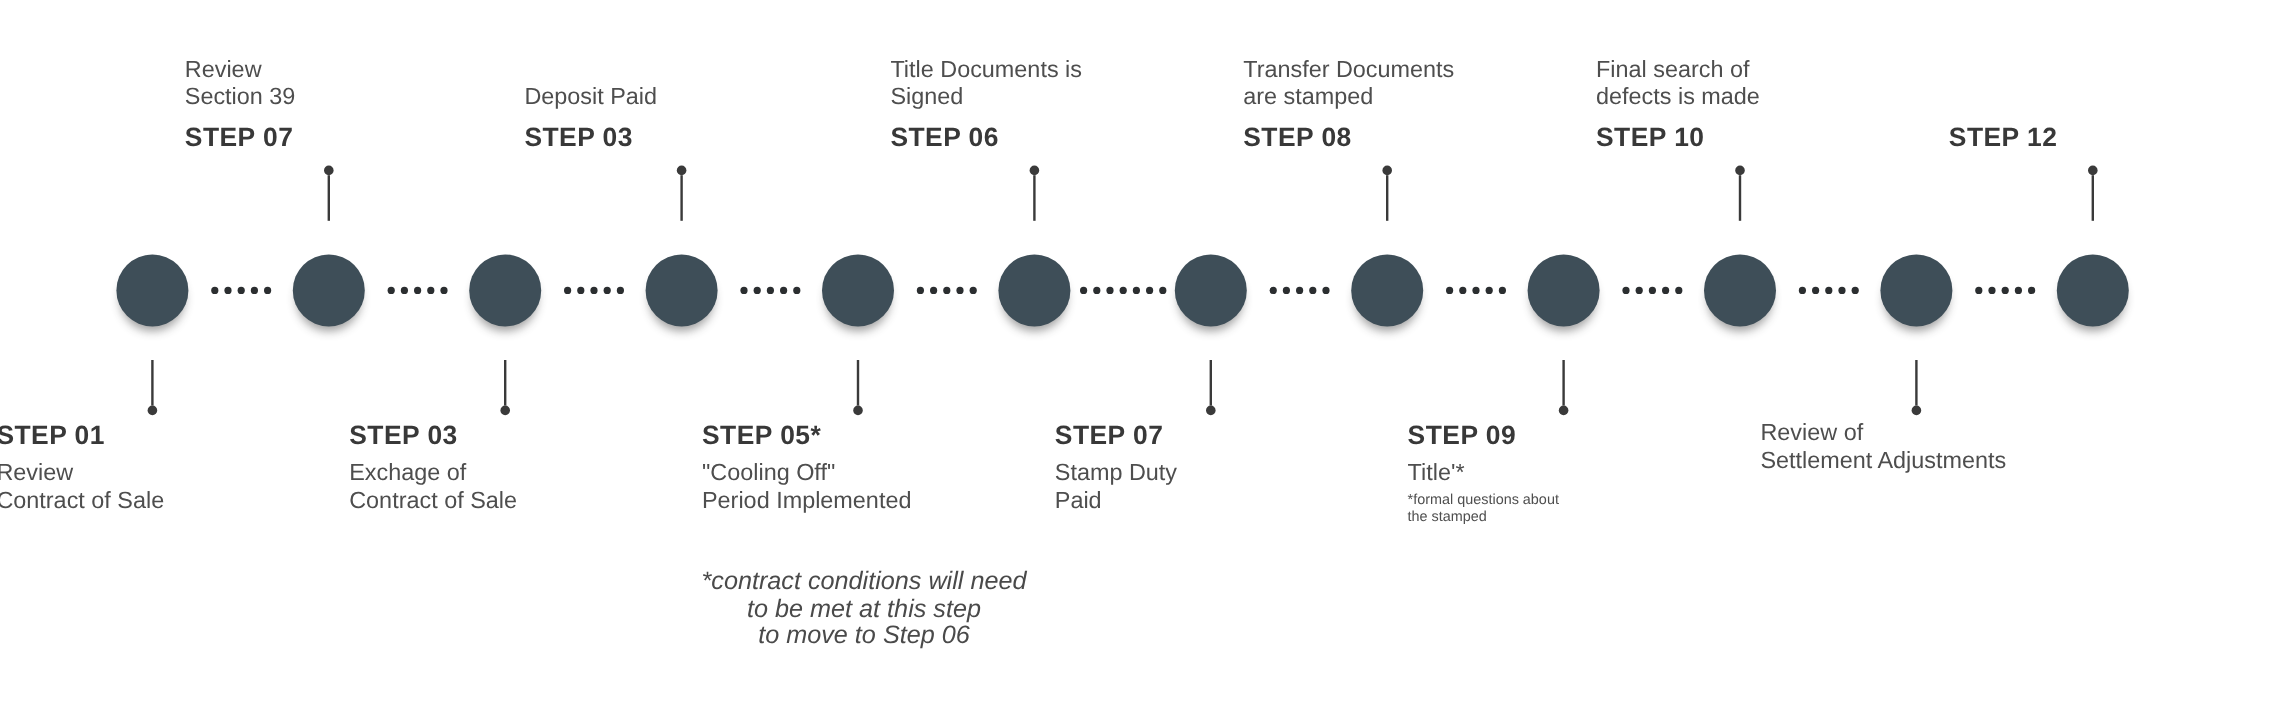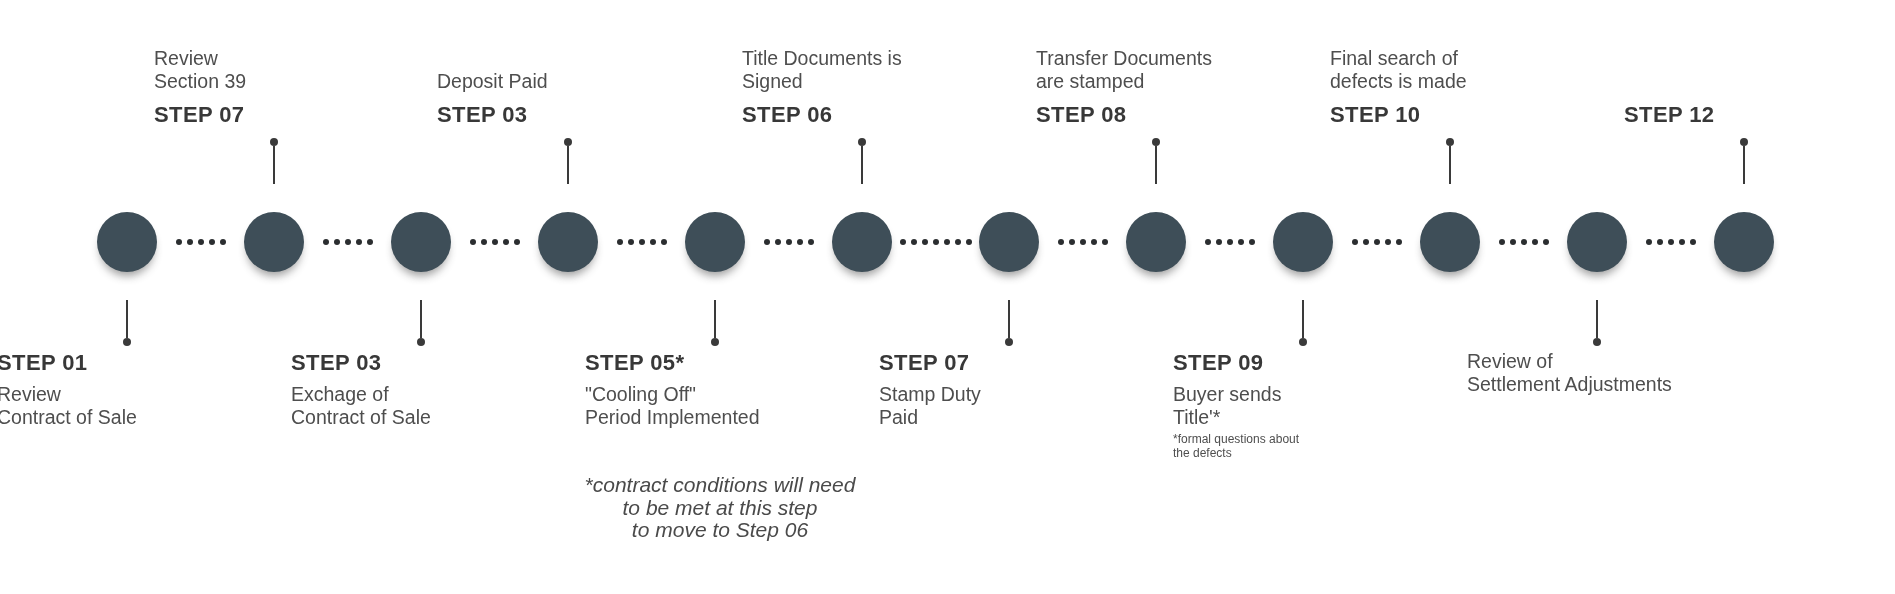--- a/index.html
+++ b/index.html
@@ -146,26 +146,25 @@
       <div class="step-name">STEP 08</div>
     </div>
     <div class="circle" style="left: 1273px; top: 212px;"></div>
     <div class="connector" style="left: 1299px; top: 300px;">
       <div class="cline"></div>
       <div class="cdot"></div>
     </div>
     <div class="step-label bottom" style="left: 1173px; top: 350px;">
       <div class="step-name">STEP 09</div>
       <div class="desc">
-        <div>Buyer sends</div>
         <div>Title'*</div>
       </div>
       <div class="footnote">
         <div>*formal questions about</div>
-        <div>the defects</div>
+        <div>the stamped</div>
       </div>
     </div>
     <div class="circle" style="left: 1420px; top: 212px;"></div>
     <div class="connector" style="left: 1446px; top: 138px;">
       <div class="cdot"></div>
       <div class="cline"></div>
     </div>
     <div class="step-label top" style="left: 1330px; top: 36px;">
       <div class="desc">
         <div>Final search of</div>

